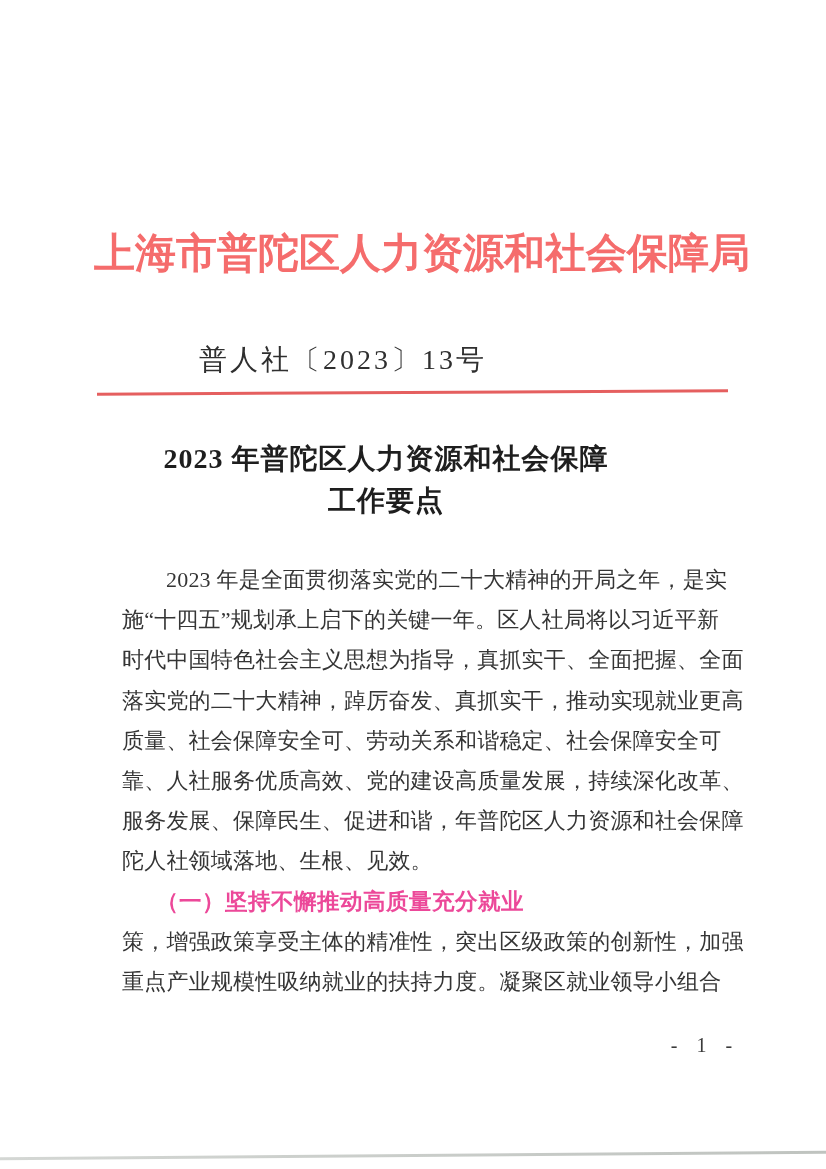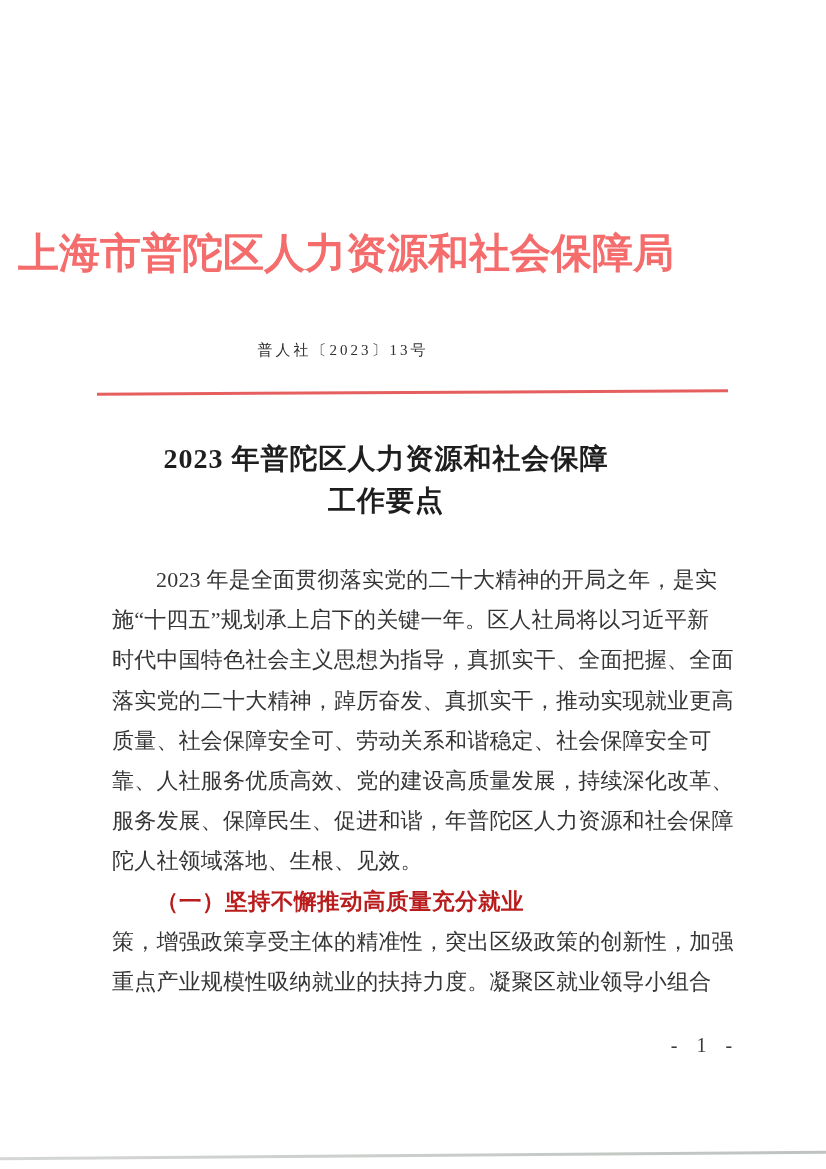--- a/index.html
+++ b/index.html
@@ -16,37 +16,37 @@
     position: absolute;
     inset: 0;
     background: #ffffff;
   }
   
   .agency {
     position: absolute;
     top: 226px;
     left: 0;
     width: 826px;
-    text-align: left;
+    text-align: center;
     font-family: "Liberation Serif", serif;
     font-size: 41px;
     font-weight: bold;
     letter-spacing: 0px;
     color: #f56c6c;
     white-space: nowrap;
     padding-left: 18px;
   }
   
   .docnum {
     position: absolute;
     top: 341px;
     left: 0;
     width: 686px;
     text-align: center;
-    font-size: 15px;
+    font-size: 28px;
     letter-spacing: 3px;
     color: #2f2f2f;
     white-space: nowrap;
   }
   
   .red-rule {
     position: absolute;
     top: 391px;
     left: 97px;
     width: 631px;
@@ -71,27 +71,27 @@
   .body-block {
     position: absolute;
     top: 560px;
     left: 112px;
     width: 626px;
     font-size: 22px;
     line-height: 40.2px;
     color: #353535;
     letter-spacing: 0.2px;
   }
-  .para .line { white-space: nowrap; }
+  .para .line { white-space: nowrap; margin-left: 10px; }
   .para .line.first { text-indent: 44px; }
   .section-heading {
     font-family: "Liberation Sans", sans-serif;
     font-size: 22.5px;
     font-weight: bold;
-    color: #b91c1c;
+    color: #ec4899;
     text-indent: 44px;
     white-space: nowrap;
     letter-spacing: 0.5px;
   }
   .para2-first { text-indent: 44px; white-space: nowrap; }
   .para2-first b { font-weight: bold; color: #222; letter-spacing: 0.5px; }
   
   .pagenum {
     position: absolute;
     top: 1034px;

